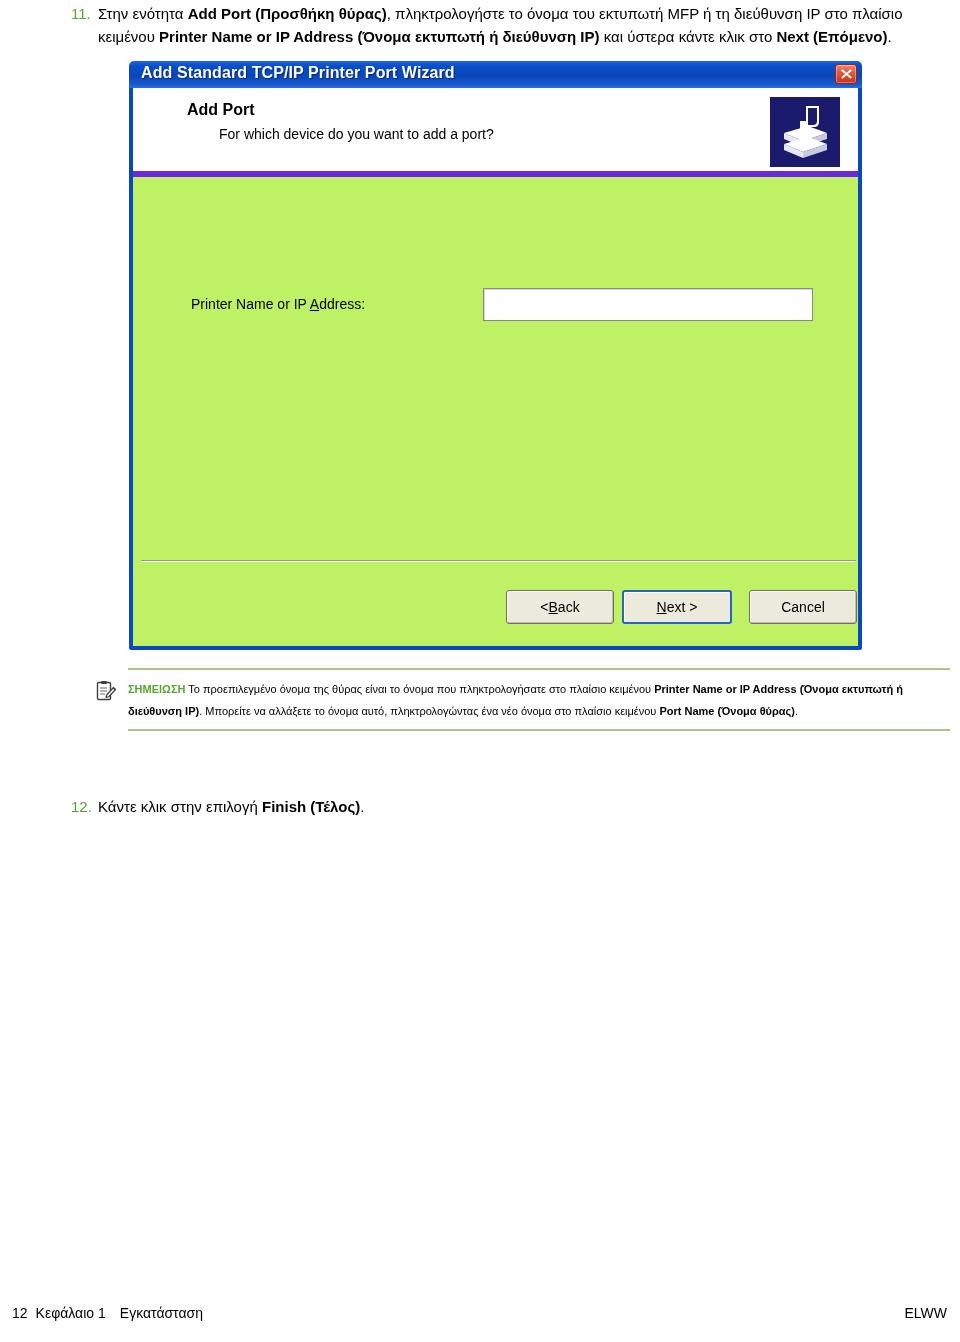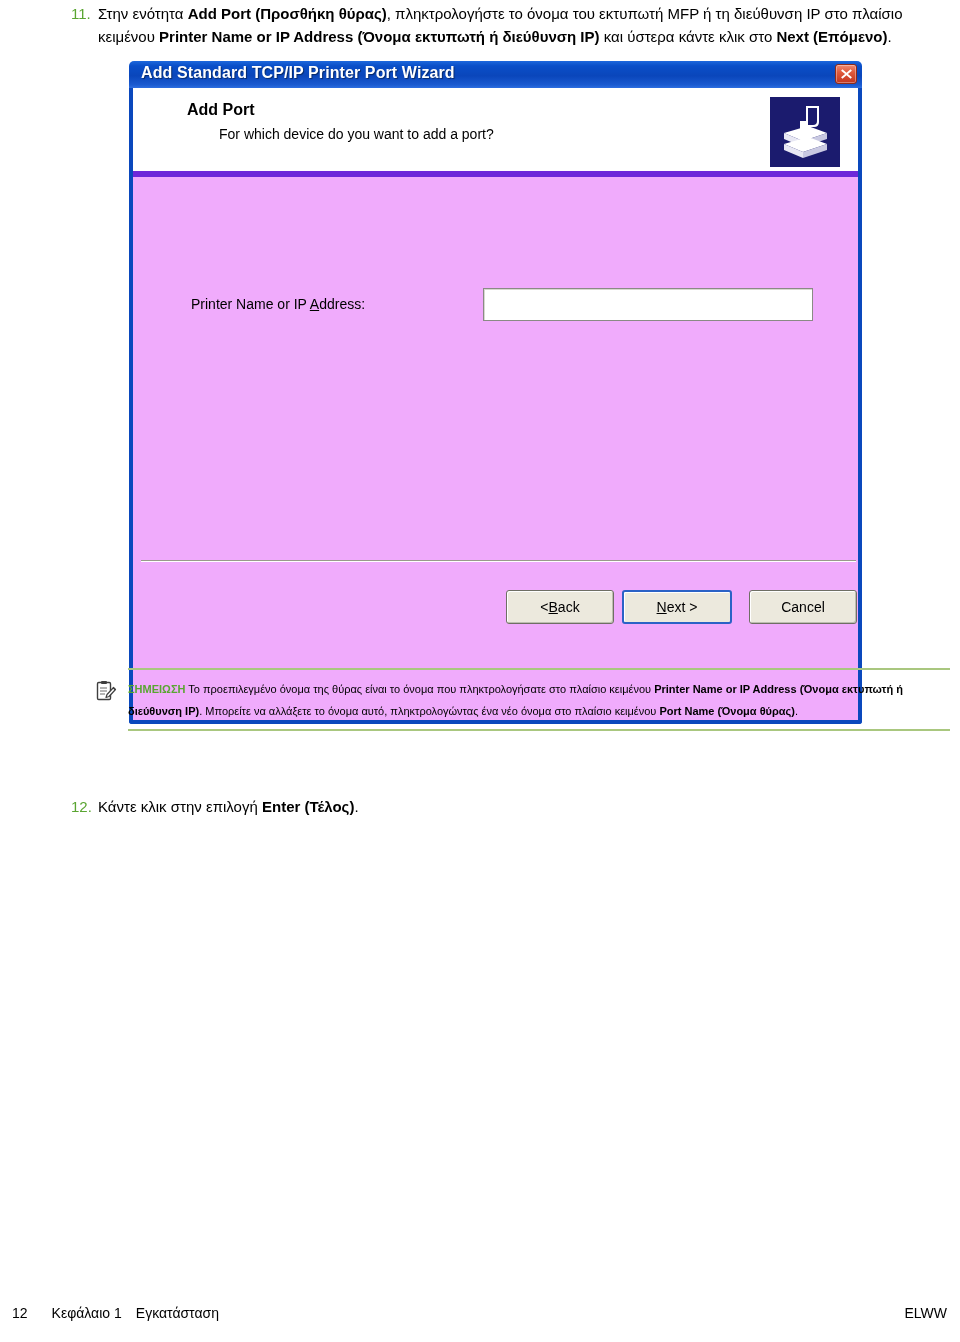--- a/index.html
+++ b/index.html
@@ -42,22 +42,22 @@
 
   #step-11 { top: 2px; left: 60px; width: 890px; }
   #step-12 { top: 795px; left: 60px; width: 890px; }
 
   
   .dialog {
     position: absolute;
     left: 129px;
     top: 88px;
     width: 733px;
-    height: 636px;
-    background: #f0abfc;
+    height: 562px;
+    background: #bef264;
     border: 4px solid #0a48bd;
     border-top: none;
     border-radius: 0 0 3px 3px;
     box-sizing: border-box;
   }
   .titlebar {
     position: absolute;
     left: -4px;
     top: -27px;
     width: 733px;
@@ -244,21 +244,21 @@
     top: 1305px;
     height: 24px;
     font-size: 14px;
   }
   .footer-left {
     position: absolute;
     left: 12px;
     top: 0;
     white-space: nowrap;
   }
-  .footer-left .pg { margin-right: 24px; }
+  .footer-left .pg { margin-right: 8px; }
   .footer-left .ch { margin-right: 14px; }
   .footer-right {
     position: absolute;
     right: 13px;
     top: 0;
     white-space: nowrap;
   }
 </style>
 </head>
 <body>
@@ -328,21 +328,21 @@
       <path d="M18.2 7.8 L20.2 9.8" stroke="#3f3f3f" stroke-width="1.2"></path>
     </svg>
   </div>
   <div class="note-text">
     <span class="note-label">ΣΗΜΕΙΩΣΗ</span><span><span>  Το προεπιλεγμένο όνομα της θύρας είναι το όνομα που πληκτρολογήσατε στο πλαίσιο κειμένου </span><b>Printer Name or IP Address (Όνομα εκτυπωτή ή διεύθυνση IP)</b><span>. Μπορείτε να αλλάξετε το όνομα αυτό, πληκτρολογώντας ένα νέο όνομα στο πλαίσιο κειμένου </span><b>Port Name (Όνομα θύρας)</b><span>.</span></span>
   </div>
 </div>
 
 <div class="step" id="step-12">
   <div class="step-num">12.</div>
-  <div class="step-body"><span>Κάντε κλικ στην επιλογή </span><b>Enter (Τέλος)</b><span>.</span></div>
+  <div class="step-body"><span>Κάντε κλικ στην επιλογή </span><b>Finish (Τέλος)</b><span>.</span></div>
 </div>
 
 <div class="footer">
   <div class="footer-left">
     <span class="pg">12</span><span class="ch">Κεφάλαιο 1</span><span>Εγκατάσταση</span>
   </div>
   <div class="footer-right">ELWW</div>
 </div>
 
 </body></html>

